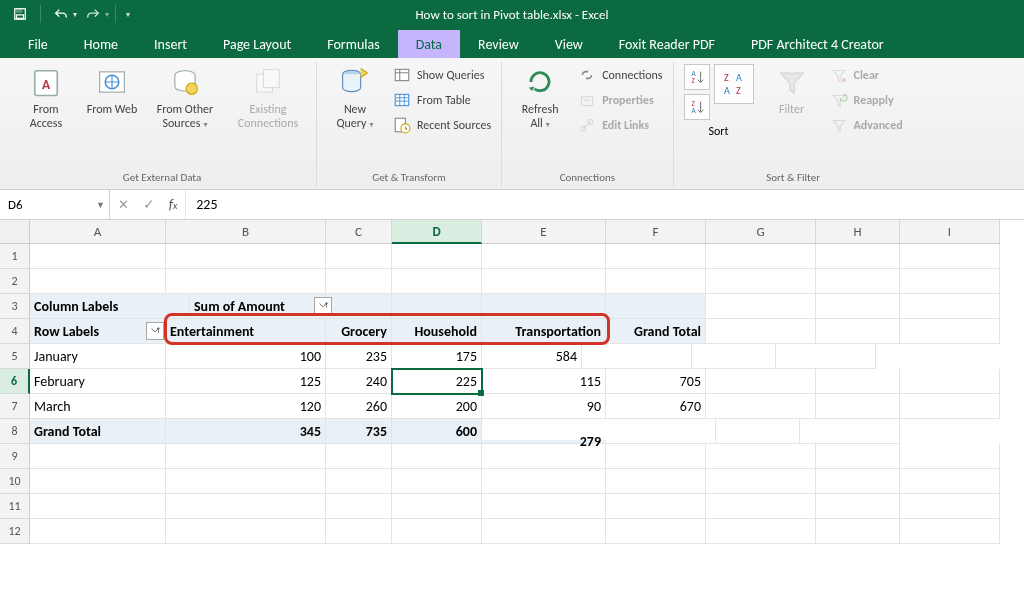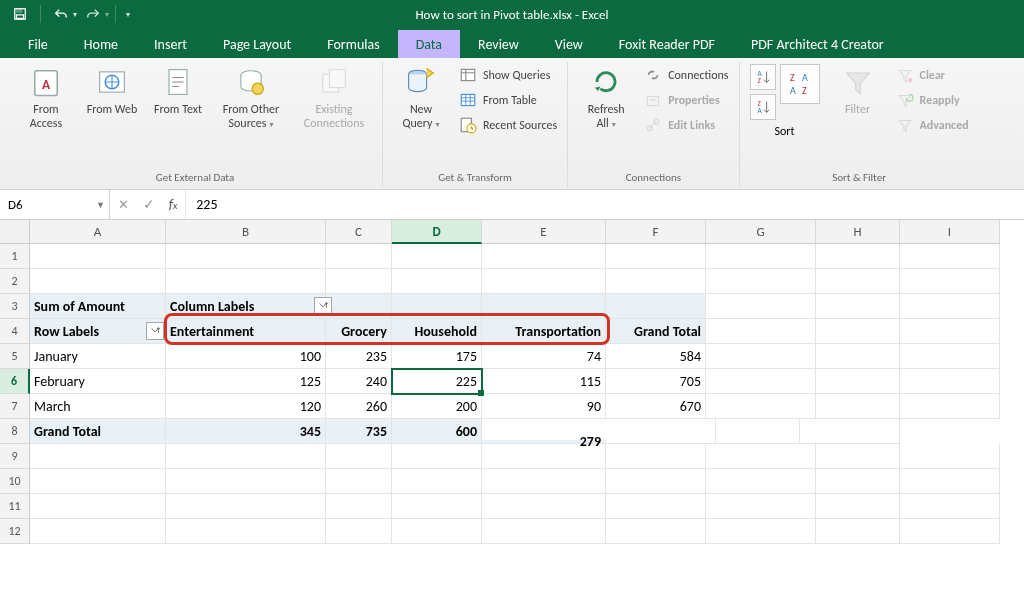--- a/index.html
+++ b/index.html
@@ -182,29 +182,20 @@
       </div>
       <div class="bigbtn">
         <div class="ico">
           <svg viewBox="0 0 32 32">
               <rect x="5" y="7" width="22" height="18" fill="#fff" stroke="#9aa"></rect>
               <circle cx="16" cy="16" r="6" fill="none" stroke="#4a90d9" stroke-width="1.4"></circle>
               <path d="M10 16h12M16 10v12" stroke="#4a90d9"></path>
             </svg>
         </div>
         <span>From Web</span>
-      </div>
-      <div class="bigbtn">
-        <div class="ico">
-          <svg viewBox="0 0 32 32">
-              <rect x="8" y="5" width="16" height="22" fill="#fff" stroke="#9aa"></rect>
-              <path d="M11 12h10M11 16h10M11 20h6" stroke="#888"></path>
-            </svg>
-        </div>
-        <span>From Text</span>
       </div>
       <div class="bigbtn" style="width:70px">
         <div class="ico">
           <svg viewBox="0 0 32 32">
               <ellipse cx="16" cy="10" rx="9" ry="4" fill="#fff" stroke="#9aa"></ellipse>
               <path d="M7 10v10a9 4 0 0 0 18 0V10" fill="#fff" stroke="#9aa"></path>
               <circle cx="22" cy="22" r="5" fill="#f4d35e" stroke="#c9a900"></circle>
             </svg>
         </div>
         <span class="dropcaret">From Other Sources</span>
@@ -443,22 +434,22 @@
         <div class="cell " style="width: 160px;"></div>
         <div class="cell " style="width: 66px;"></div>
         <div class="cell " style="width: 90px;"></div>
         <div class="cell " style="width: 124px;"></div>
         <div class="cell " style="width: 100px;"></div>
         <div class="cell " style="width: 110px;"></div>
         <div class="cell " style="width: 84px;"></div>
         <div class="cell " style="width: 100px;"></div>
       </div>
       <div class="crow">
+        <div class="cell bold pivotbg" style="width: 160px;">Column Labels</div>
         <div class="cell bold pivotbg" style="width: 136px;">Sum of Amount</div>
-        <div class="cell bold pivotbg" style="width: 160px;">Column Labels</div>
         <div class="cell pivotbg" style="width: 66px;"></div>
         <div class="cell pivotbg" style="width: 90px;"></div>
         <div class="cell pivotbg" style="width: 124px;"></div>
         <div class="cell pivotbg" style="width: 100px;"></div>
         <div class="cell " style="width: 110px;"></div>
         <div class="cell " style="width: 84px;"></div>
         <div class="cell " style="width: 100px;"></div>
       </div>
       <div class="crow">
         <div class="cell bold pivotbg" style="width: 136px;">Row Labels</div>
@@ -469,21 +460,20 @@
         <div class="cell bold pivotbg right" style="width: 100px;">Grand Total</div>
         <div class="cell " style="width: 110px;"></div>
         <div class="cell " style="width: 84px;"></div>
         <div class="cell " style="width: 100px;"></div>
       </div>
       <div class="crow">
         <div class="cell " style="width: 136px;">January</div>
         <div class="cell  right" style="width: 160px;">100</div>
         <div class="cell  right" style="width: 66px;">235</div>
         <div class="cell  right" style="width: 90px;">175</div>
-        <div class="cell  right" style="width: 124px;">74</div>
         <div class="cell  right" style="width: 100px;">584</div>
         <div class="cell " style="width: 110px;"></div>
         <div class="cell " style="width: 84px;"></div>
         <div class="cell " style="width: 100px;"></div>
       </div>
       <div class="crow">
         <div class="cell " style="width: 136px;">February</div>
         <div class="cell  right" style="width: 160px;">125</div>
         <div class="cell  right" style="width: 66px;">240</div>
         <div class="cell right sel" style="width: 90px; position: relative;">225<div class="fillhandle"></div></div>

